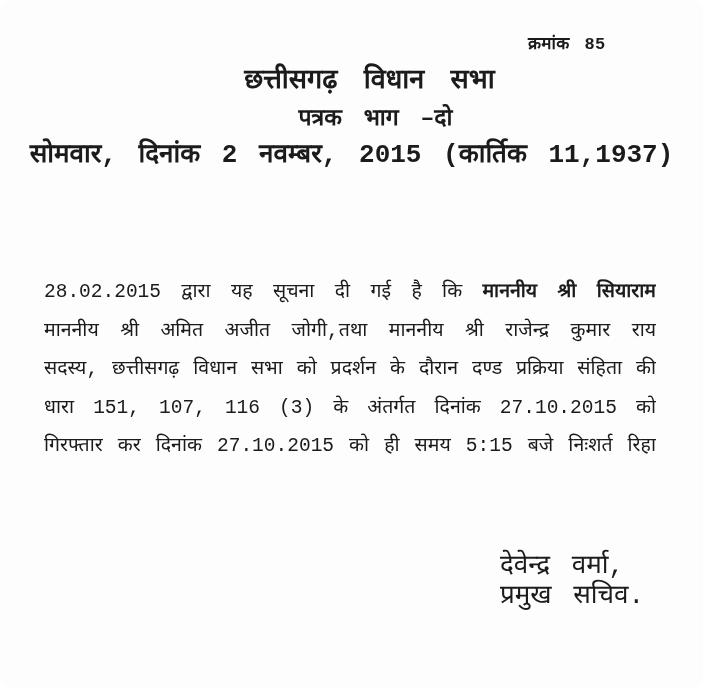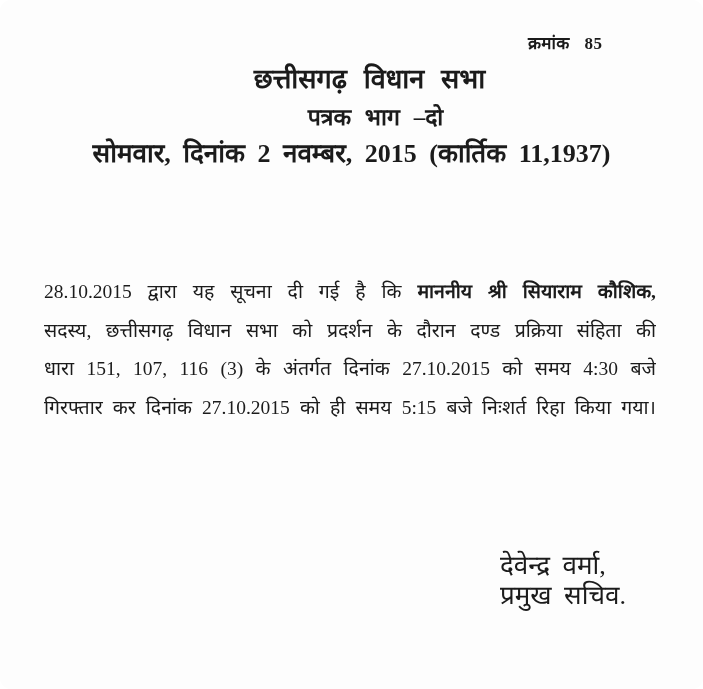--- a/index.html
+++ b/index.html
@@ -6,21 +6,21 @@
     margin: 0;
     padding: 0;
     background: #ffffff;
   }
   .page {
     position: relative;
     width: 703px;
     height: 689px;
     background: #fdfdfd;
     overflow: hidden;
-    font-family: Liberation Serif, serif;
+    font-family: Liberation Mono, monospace;
     color: #1b1b1b;
     border-radius: 11px;
     -webkit-font-smoothing: antialiased;
   }
   .serial {
     position: absolute;
     top: 31px;
     left: 528px;
     font-size: 17px;
     font-weight: bold;
@@ -122,21 +122,22 @@
   </div>
 
   <div class="doc-title">छत्तीसगढ़ विधान सभा</div>
 
   <div class="doc-part">पत्रक भाग –दो</div>
 
   <div class="doc-date">सोमवार, दिनांक 2 नवम्बर, 2015 (कार्तिक 11,1937)</div>
 
 
   <div class="body-para">
-      <div class="body-line"><span class="seg">28.10.2015 द्वारा यह सूचना दी गई है कि </span><span class="seg-bold">माननीय श्री सियाराम कौशिक,</span></div>
+      <div class="body-line"><span class="seg">28.02.2015 द्वारा यह सूचना दी गई है कि </span><span class="seg-bold">माननीय श्री सियाराम कौशिक,</span></div>
+      <div class="body-line"><span class="seg">माननीय श्री अमित अजीत जोगी,तथा माननीय श्री राजेन्द्र कुमार राय</span></div>
       <div class="body-line"><span class="seg">सदस्य, छत्तीसगढ़ विधान सभा को प्रदर्शन के दौरान दण्ड प्रक्रिया संहिता की</span></div>
       <div class="body-line"><span class="seg">धारा 151, 107, 116 (3) के अंतर्गत दिनांक 27.10.2015 को समय 4:30 बजे</span></div>
       <div class="body-line"><span class="seg">गिरफ्तार कर दिनांक 27.10.2015 को ही समय 5:15 बजे निःशर्त रिहा किया गया।</span></div>
     </div>
 
   <div class="signature">
     <div>देवेन्द्र वर्मा,</div>
     <div>प्रमुख सचिव.</div>
   </div>
 

